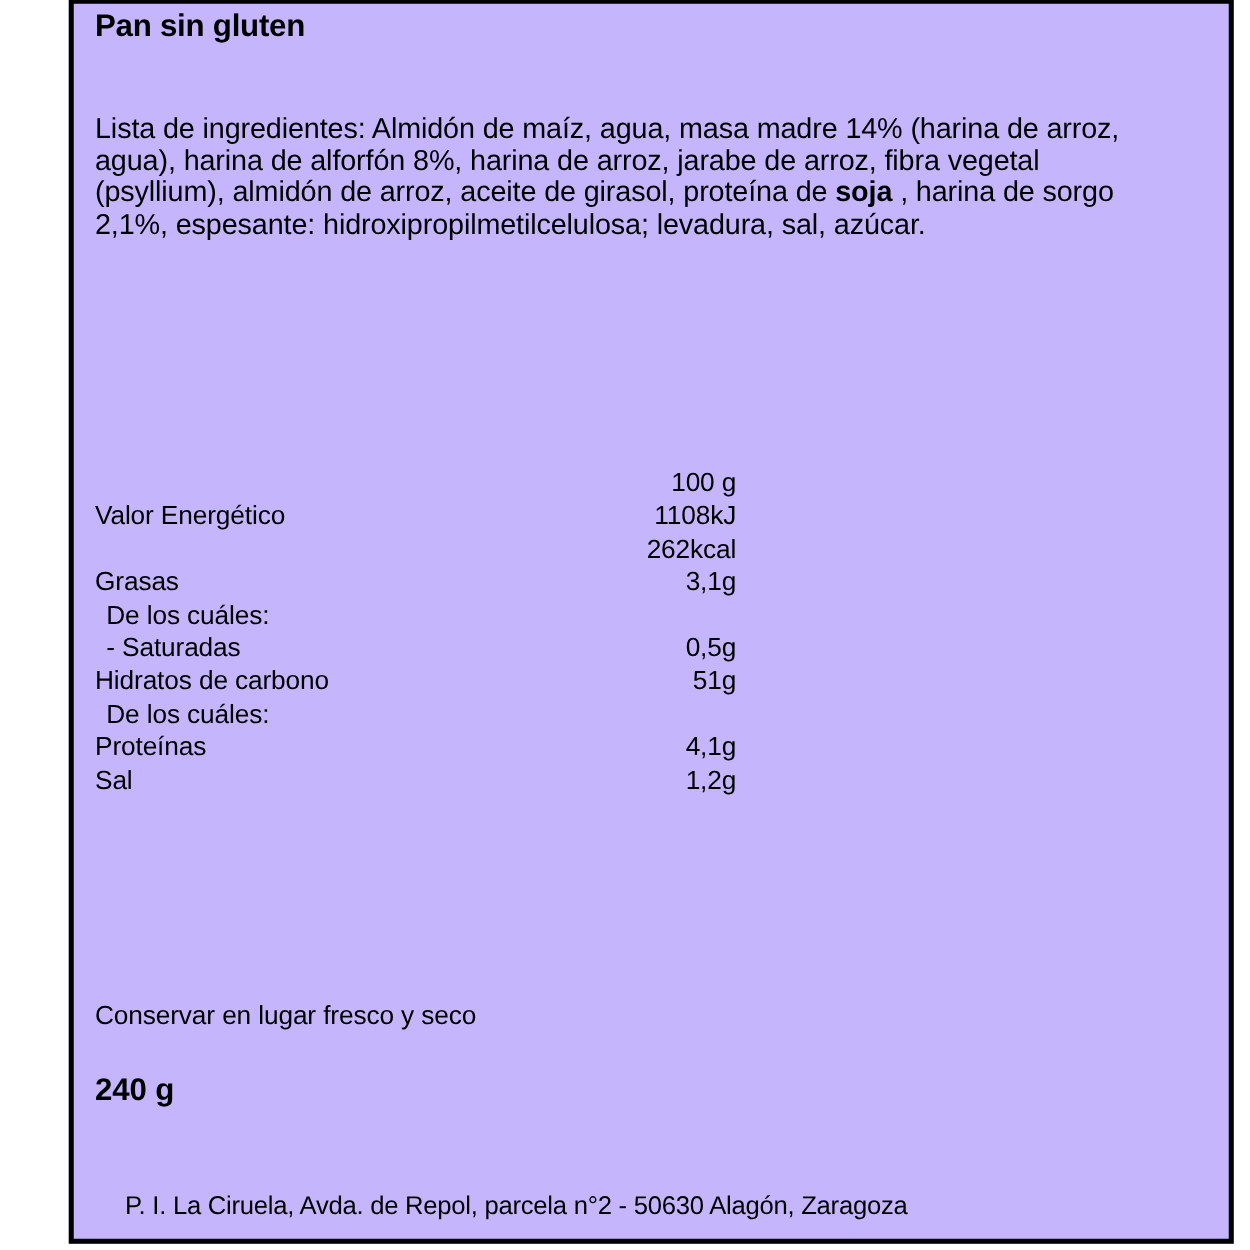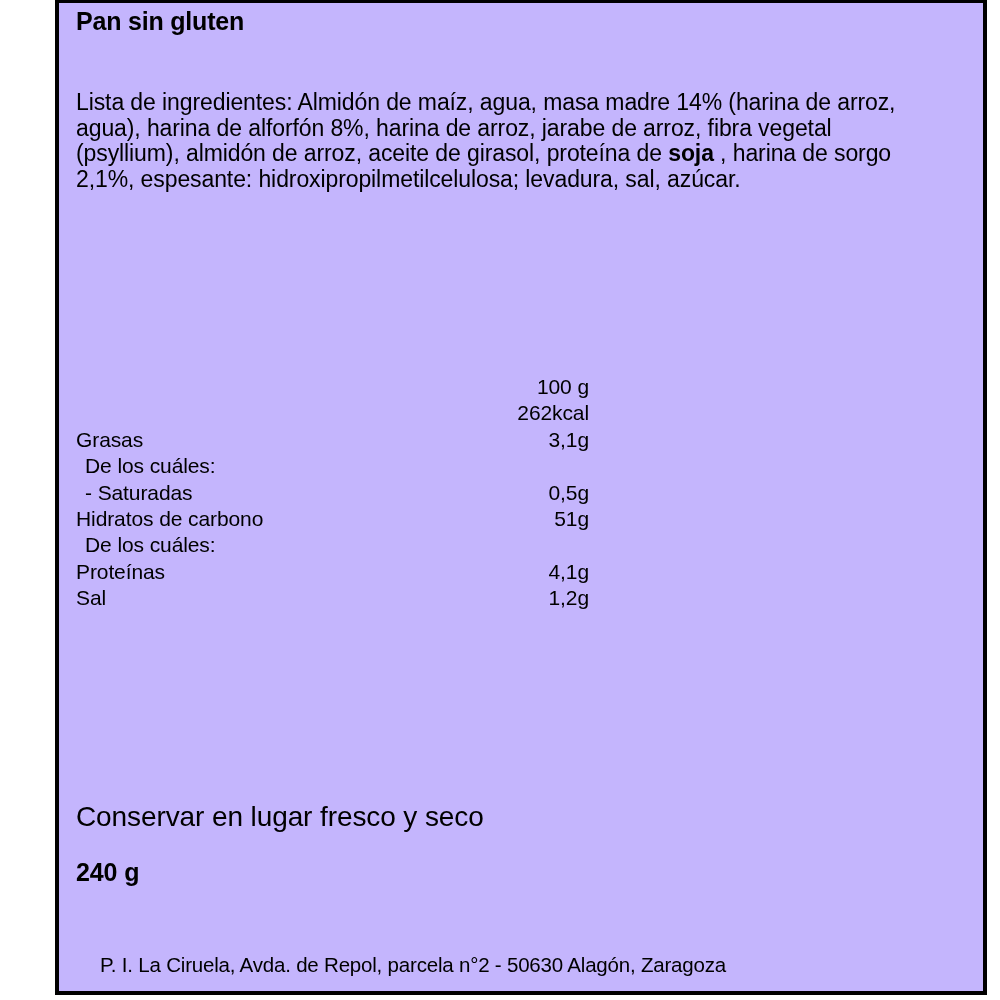--- a/index.html
+++ b/index.html
@@ -92,21 +92,21 @@
     top: 0;
     text-align: right;
   }
   .nrow.header .nvalue { }
 
   
   #storage-note {
     position: absolute;
     left: 17px;
     top: 798px;
-    font-size: 28px;
+    font-size: 21px;
     letter-spacing: -0.1px;
     white-space: nowrap;
   }
 
   
   #net-weight {
     position: absolute;
     left: 17px;
     top: 855px;
     font-size: 25px;
@@ -146,20 +146,24 @@
     <div id="ingredients-block">
       <span>Lista de ingredientes: Almidón de maíz, agua, masa madre 14% (harina de arroz, agua), harina de alforfón 8%, harina de arroz, jarabe de arroz, fibra vegetal (psyllium), almidón de arroz, aceite de girasol, proteína de </span><b>soja</b><span> , harina de sorgo 2,1%, espesante: hidroxipropilmetilcelulosa; levadura, sal, azúcar.</span>
     </div>
 
     <div id="nutrition-table">
 
       <div class="nrow header">
         <span class="nvalue">100 g</span>
       </div>
 
+      <div class="nrow">
+        <span class="nlabel">Valor  Energético</span>
+        <span class="nvalue">1108kJ</span>
+      </div>
 
       <div class="nrow">
         <span class="nlabel"></span>
         <span class="nvalue">262kcal</span>
       </div>
 
       <div class="nrow">
         <span class="nlabel">Grasas</span>
         <span class="nvalue">3,1g</span>
       </div>

